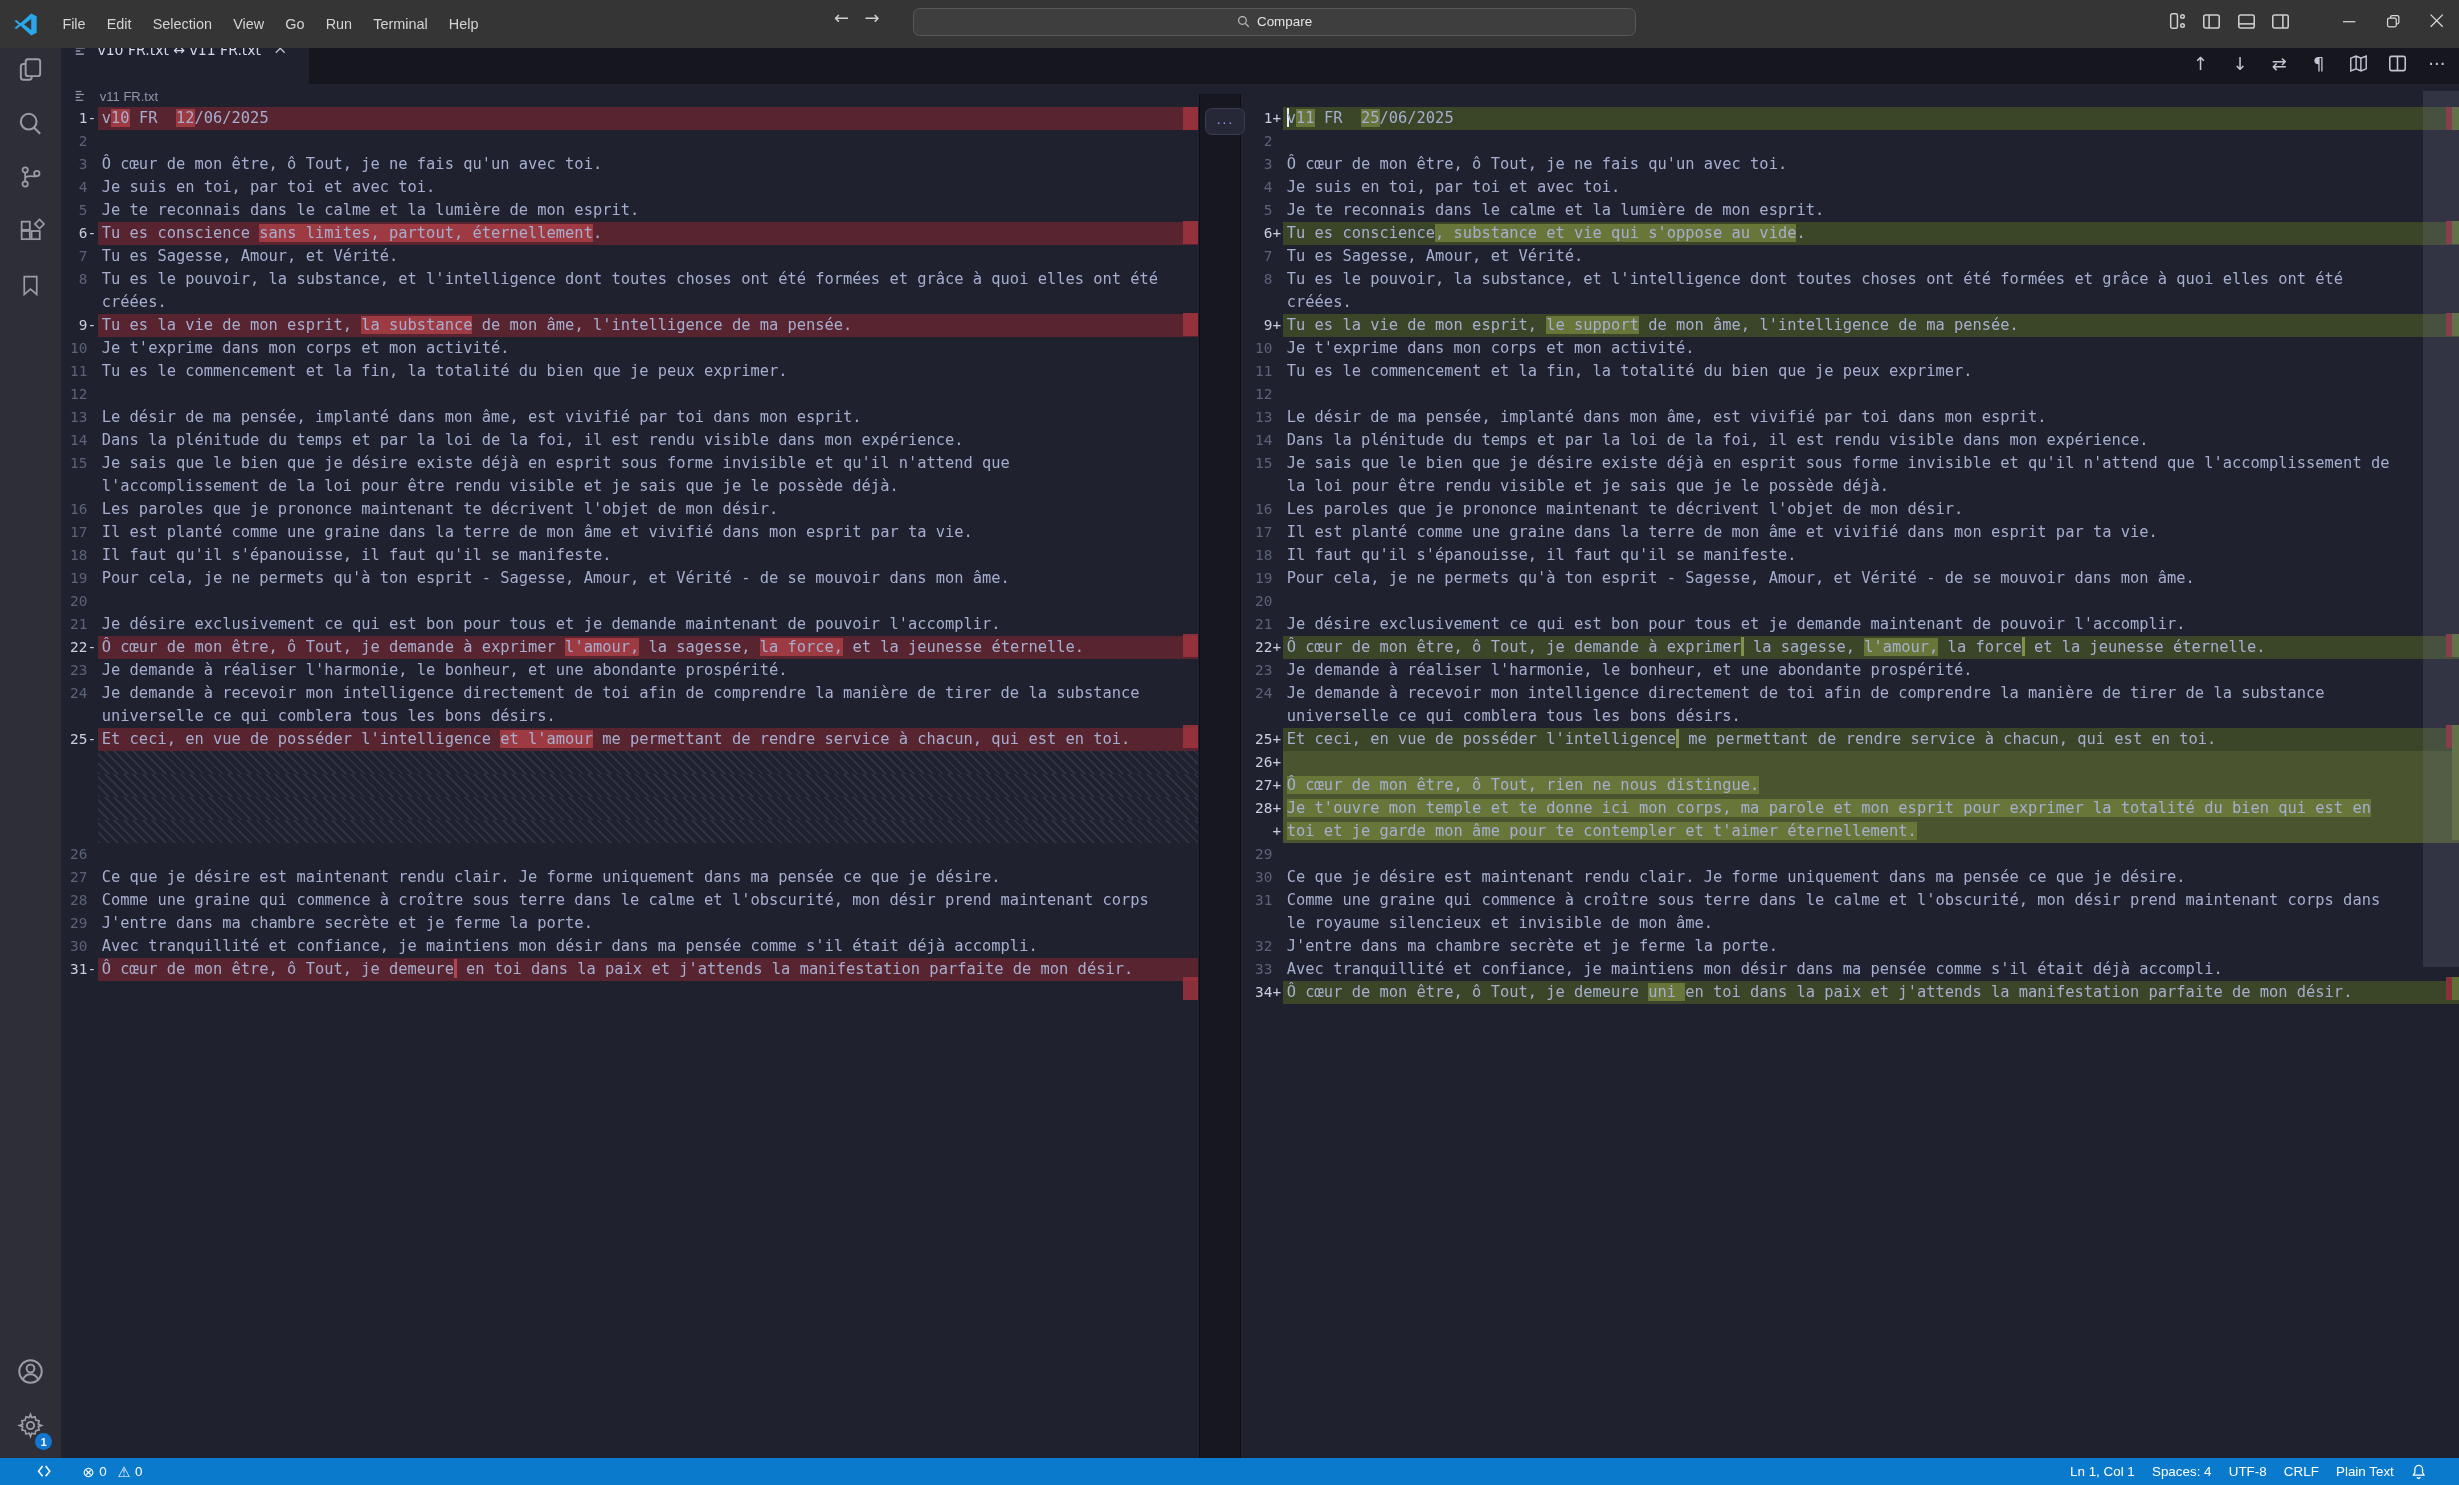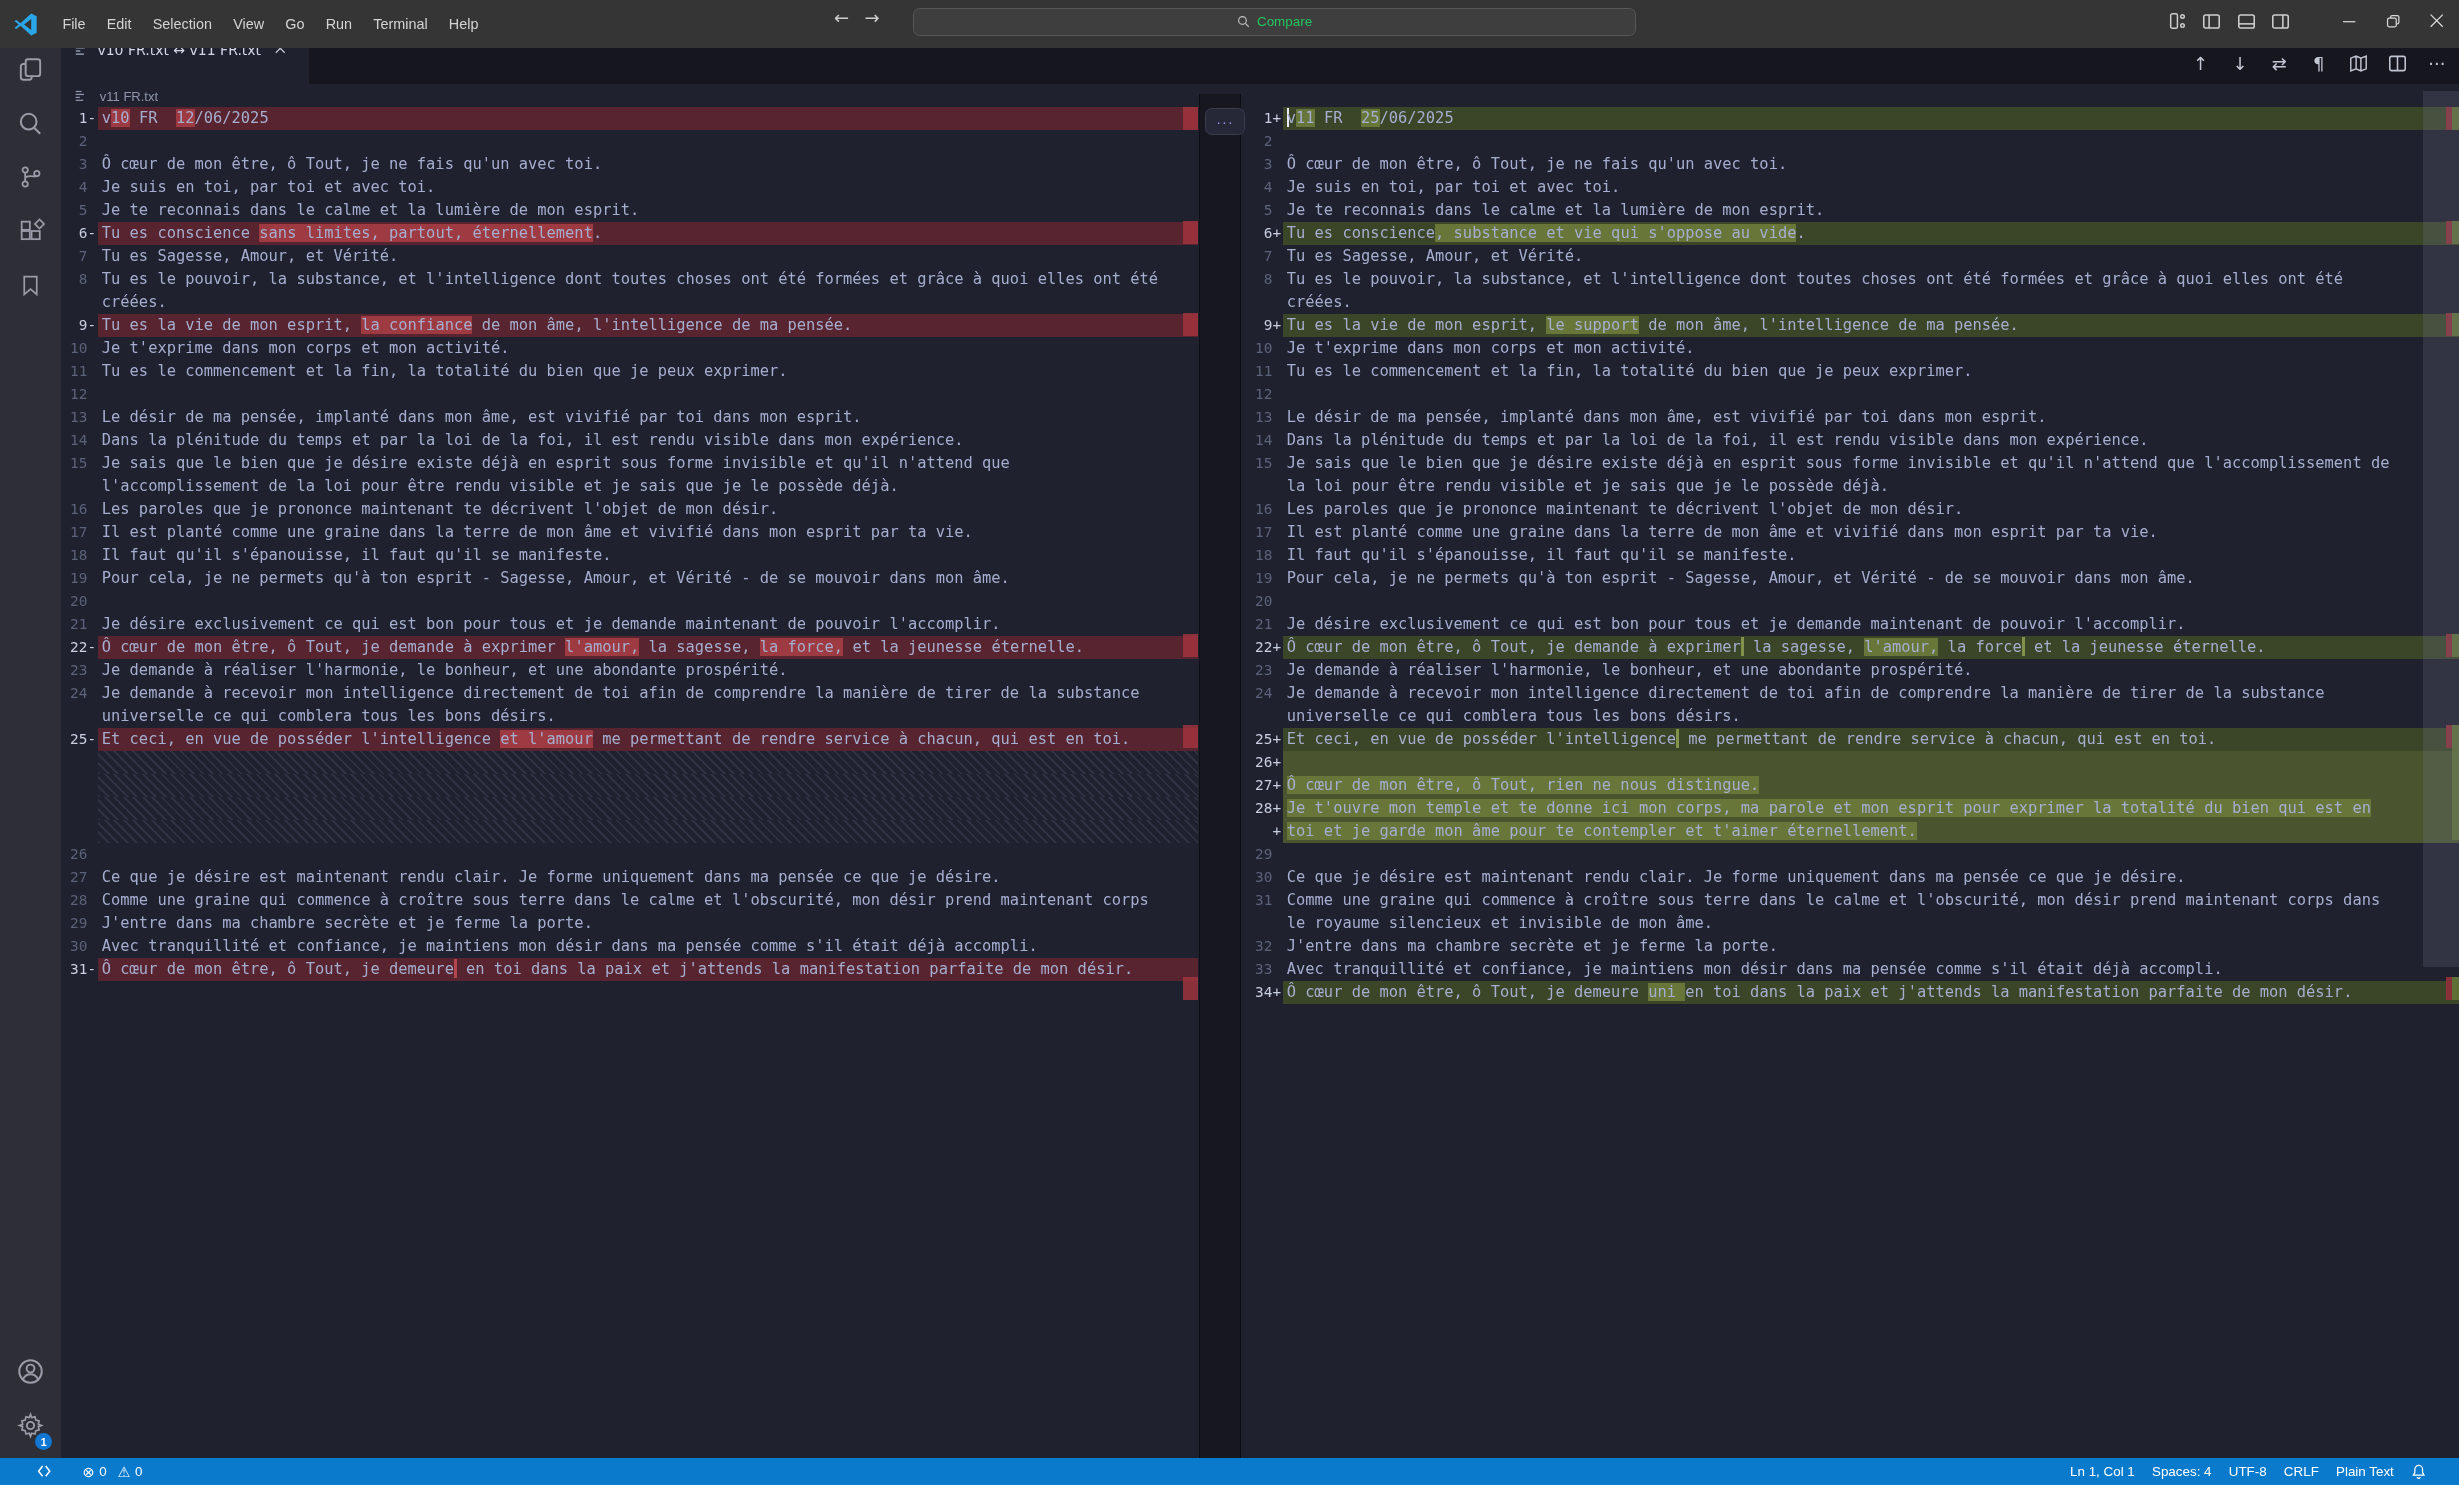--- a/index.html
+++ b/index.html
@@ -12,21 +12,21 @@
     font-family:"Liberation Sans",sans-serif;-webkit-font-smoothing:antialiased;}
   
   #titlebar{position:absolute;left:0;top:0;width:2459px;height:48px;background:var(--title);
     display:flex;align-items:center;color:#d4d4d4;font-size:14.4px;z-index:40}
   #logo{width:25px;height:25px;margin:0 13.4px 0 13.4px;flex:0 0 auto}
   .menu-item{padding:4.8px 10.6px;border-radius:4.8px;cursor:default}
   #nav-arrows{position:absolute;left:834px;top:6.7px;display:flex;gap:15.4px;font-size:18px;color:#cccccc;
     font-family:"DejaVu Sans",sans-serif}
   #command-center{position:absolute;left:913px;top:7.7px;width:721px;height:26px;background:#3e3e3e;
     border:1px solid #575757;border-radius:6.7px;display:flex;align-items:center;justify-content:center;
-    gap:6.7px;color:#22c55e;font-size:13.4px}
+    gap:6.7px;color:#e5e5e5;font-size:13.4px}
   #layout-controls{position:absolute;right:169px;top:0;height:42px;display:flex;align-items:center;gap:15.4px;color:#cfcfcf}
   #window-controls{position:absolute;right:0;top:0;height:42px;display:flex}
   .wbtn{width:44px;height:42px;display:flex;align-items:center;justify-content:center;color:#d8d8d8}
   
   #activitybar{position:absolute;left:0;top:42px;width:61px;bottom:27px;background:var(--activity);z-index:30}
   .act-icon{width:61px;height:54px;display:flex;align-items:center;justify-content:center;color:#9a9da8}
   #act-bottom{position:absolute;bottom:5.8px;left:0;width:61px}
   #settings-badge{position:absolute;right:8.6px;bottom:1.9px;width:17.3px;height:17.3px;border-radius:50%;
     background:#1177d3;color:#fff;font-size:10.6px;display:flex;align-items:center;justify-content:center;font-weight:bold}
   
@@ -294,21 +294,21 @@
     <div class="row ">
       <div class="gut"><span class="num">8</span><span class="sign"></span></div>
       <div class="txt"><span>Tu es le pouvoir, la substance, et l'intelligence dont toutes choses ont été formées et grâce à quoi elles ont été</span></div>
     </div>
     <div class="row ">
       <div class="gut"><span class="num"></span><span class="sign"></span></div>
       <div class="txt"><span>créées.</span></div>
     </div>
     <div class="row del">
       <div class="gut chg"><span class="num">9</span><span class="sign">-</span></div>
-      <div class="txt"><span>Tu es la vie de mon esprit, </span><span class="hl">la confiance</span><span> de mon âme, l'intelligence de ma pensée.</span></div>
+      <div class="txt"><span>Tu es la vie de mon esprit, </span><span class="hl">la substance</span><span> de mon âme, l'intelligence de ma pensée.</span></div>
     </div>
     <div class="row ">
       <div class="gut"><span class="num">10</span><span class="sign"></span></div>
       <div class="txt"><span>Je t'exprime dans mon corps et mon activité.</span></div>
     </div>
     <div class="row ">
       <div class="gut"><span class="num">11</span><span class="sign"></span></div>
       <div class="txt"><span>Tu es le commencement et la fin, la totalité du bien que je peux exprimer.</span></div>
     </div>
     <div class="row ">

